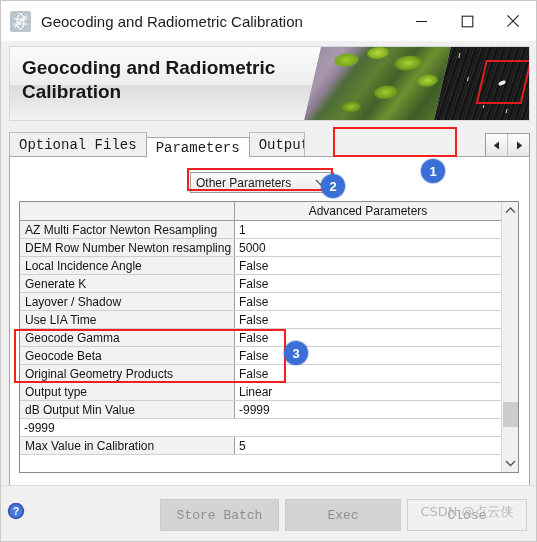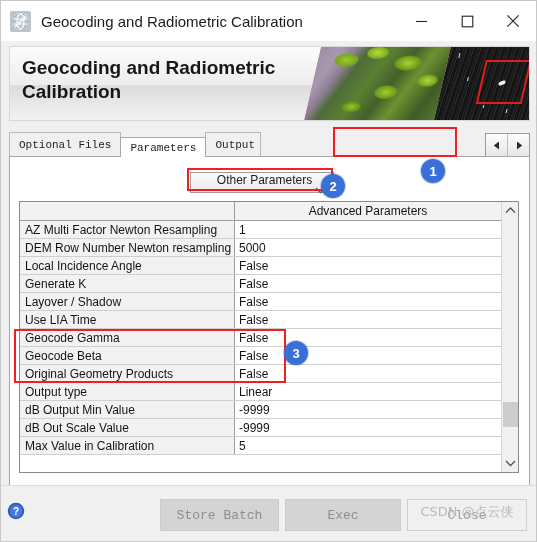--- a/index.html
+++ b/index.html
@@ -132,21 +132,21 @@
     position: absolute; left: 8px; top: 129px;
     width: 521px; height: 27px;
     display: flex; align-items: flex-end;
     box-sizing: border-box;
   }
   .tab {
     height: 25px;
     padding: 0 9px;
     display: flex; align-items: center;
     font-family: "Liberation Mono", monospace;
-    font-size: 11px;
+    font-size: 14px;
     color: #1d1d1d;
     background: #f0f0f0;
     border: 1px solid #b8b8b8;
     border-bottom: none;
     box-sizing: border-box;
     white-space: nowrap;
     margin-right: -1px;
   }
   .tab.active {
     background: #ffffff;
@@ -188,21 +188,20 @@
 
   .combo {
     position: absolute; left: 180px; top: 15px;
     width: 144px; height: 21px;
     background: linear-gradient(180deg,#fbfbfb,#e9e9e9);
     border: 1px solid #9b9b9b;
     box-sizing: border-box;
     display: flex; align-items: center;
     font-size: 12px; color: #1c1c1c;
     padding-left: 5px;
-    flex-direction: column;
   }
   .combo .cb-arrow {
     margin-left: auto; margin-right: 7px;
     display: flex; align-items: center;
   }
 
   
   .tablewrap {
     position: absolute; left: 9px; top: 44px;
     width: 500px; height: 272px;
@@ -483,21 +482,20 @@
             </div>
             <div class="trow">
               <div class="tc-name">Output type</div>
               <div class="tc-val">Linear</div>
             </div>
             <div class="trow">
               <div class="tc-name">dB Output Min Value</div>
               <div class="tc-val">-9999</div>
             </div>
             <div class="trow">
-              <div class="tc-name">dB Out Scale Value</div>
               <div class="tc-val">-9999</div>
             </div>
             <div class="trow">
               <div class="tc-name">Max Value in Calibration</div>
               <div class="tc-val">5</div>
             </div>
           </div>
       </div>
       <div class="vscroll">
         <div class="vs-arrow up">

